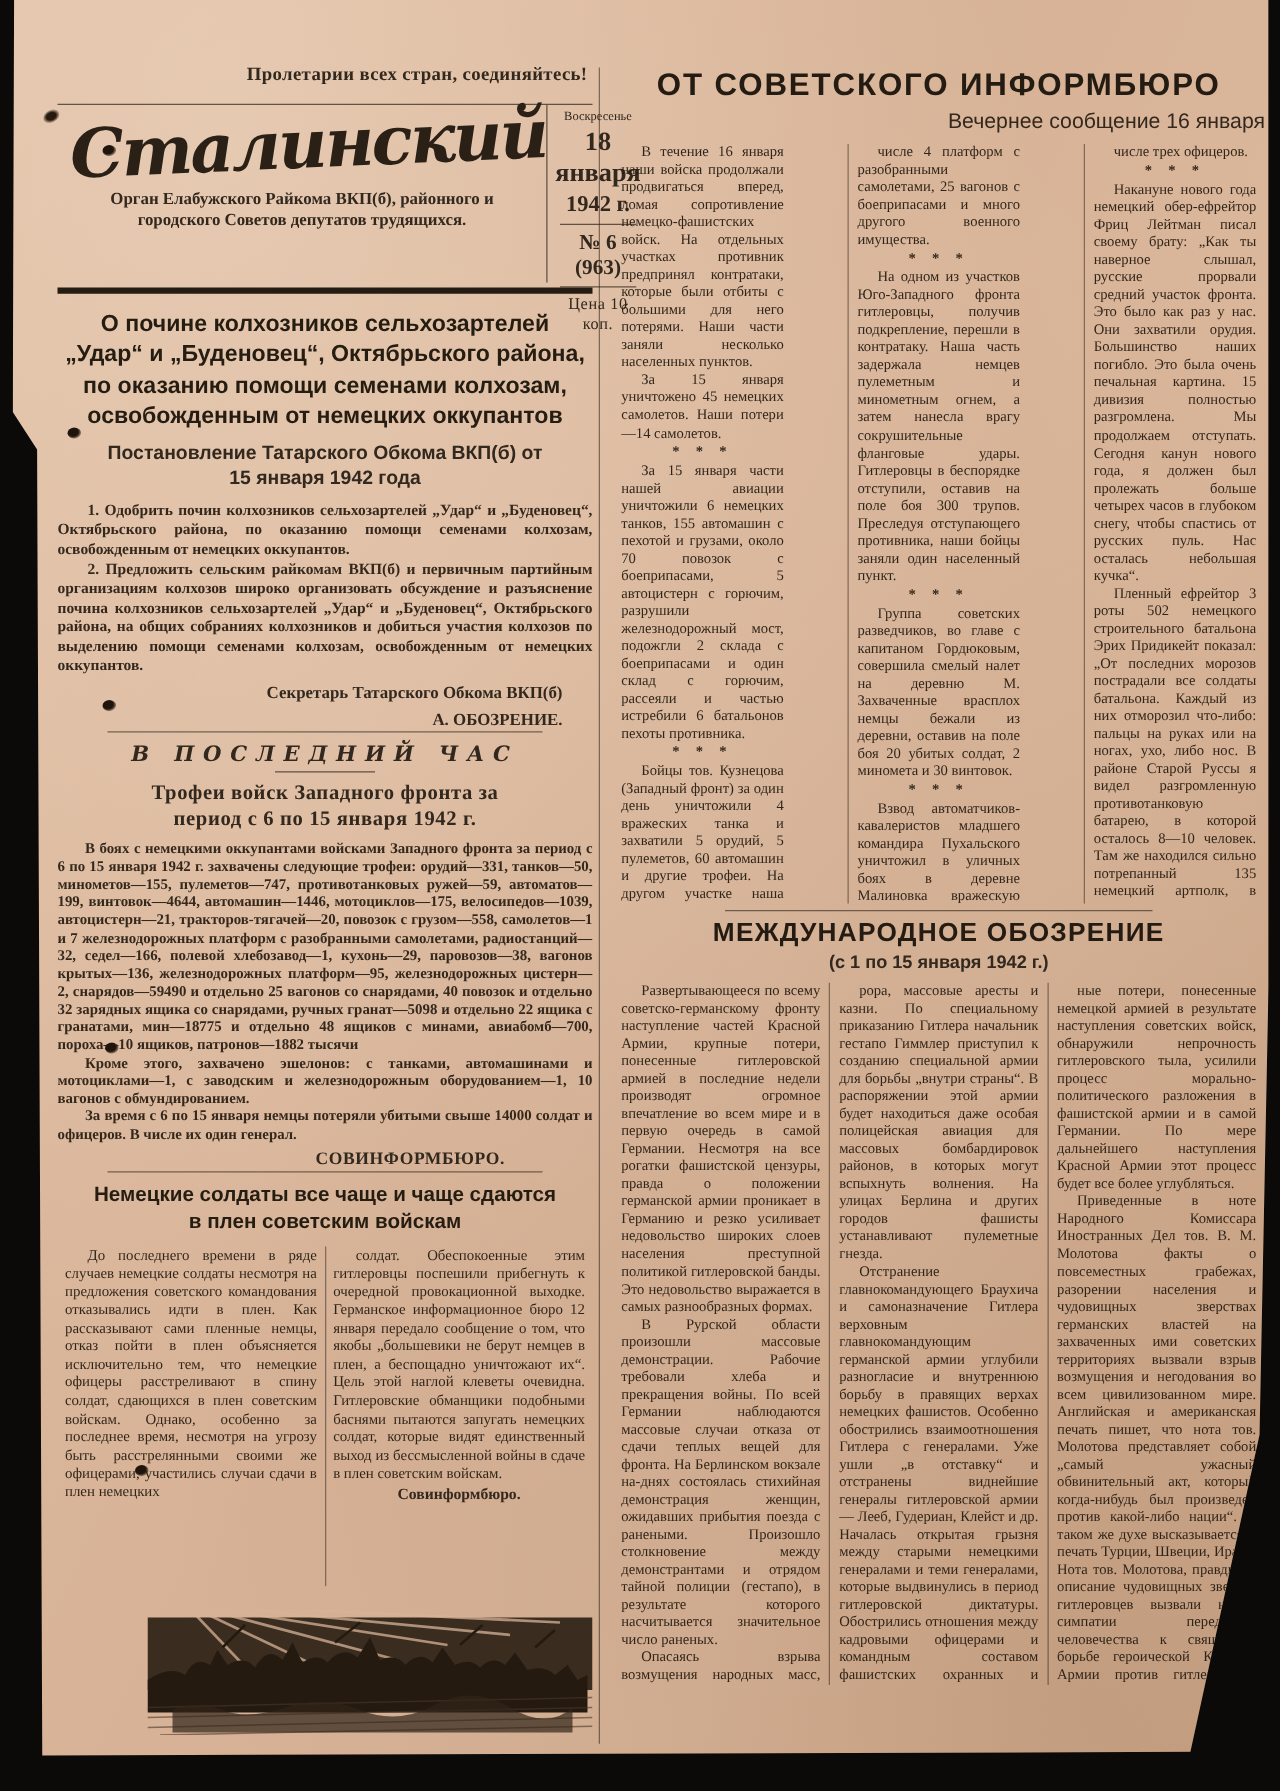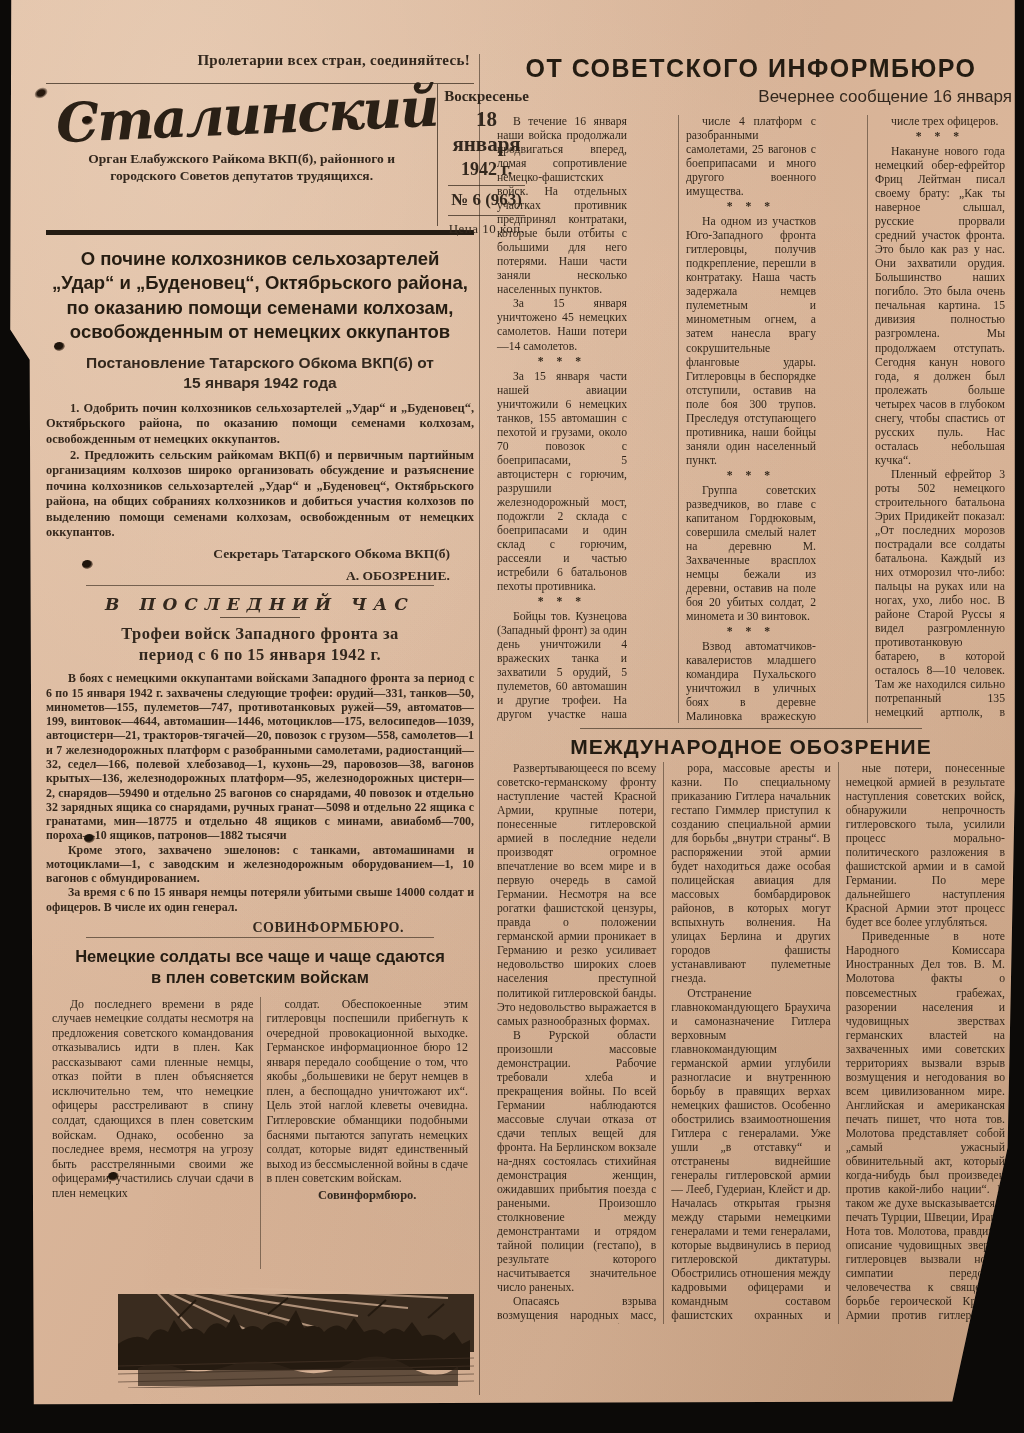--- a/index.html
+++ b/index.html
@@ -27,21 +27,21 @@
   .logoscript{font-family:"DejaVu Serif",serif;font-style:italic;font-weight:bold;font-size:54px;
       letter-spacing:-2px;color:#2a2016;transform:rotate(-2.5deg);margin:2px 0 0 10px;line-height:1;}
   .logoput{display:flex;align-items:center;margin:-12px 0 0 118px;color:#2a2016;}
   .putlines{display:inline-block;width:64px;height:8px;margin-right:8px;
       border-top:3px solid #2a2016;border-bottom:3px solid #2a2016;}
   .puttext{font-family:"DejaVu Serif",serif;font-style:italic;font-weight:bold;font-size:34px;
       letter-spacing:4px;line-height:1;}
   .organ{font-size:13.5px;font-weight:bold;text-align:center;line-height:1.28;max-width:320px;margin:8px auto 0;}
   .issuebox{width:118px;border-left:1px solid rgba(45,33,22,.7);text-align:center;
       padding:4px 2px 0 6px;display:flex;flex-direction:column;}
-  .iday{font-size:15px;font-weight:bold;}
+  .iday{font-size:10px;font-weight:normal;}
   .idate{font-size:21px;font-weight:bold;margin-top:2px;}
   .iyear{font-size:18px;font-weight:bold;margin:2px 0 5px;}
   .irule{border:0;border-top:1px solid rgba(45,33,22,.7);margin:0 4px;}
   .inum{font-size:17px;font-weight:bold;margin:4px 0 5px;}
   .iprice{font-size:13px;margin-top:5px;letter-spacing:.5px;}
   .blackbar{height:5px;background:#241c13;margin:4px 0 8px;}
 
   .decree{height:338px;overflow:hidden;}
   .decree-title{font-family:"Liberation Sans",sans-serif;font-weight:bold;font-size:18.5px;
       line-height:1.32;text-align:center;margin:4px 4px 8px;color:#261d12;}
@@ -216,20 +216,21 @@
             <p>Накануне нового года немецкий обер-ефрейтор Фриц Лейтман писал своему брату: „Как ты наверное слышал, русские прорвали средний участок фронта. Это было как раз у нас. Они захватили орудия. Большинство наших погибло. Это была очень печальная картина. 15 дивизия полностью разгромлена. Мы продолжаем отступать. Сегодня канун нового года, я должен был пролежать больше четырех часов в глубоком снегу, чтобы спастись от русских пуль. Нас осталась небольшая кучка“.</p>
             <p>Пленный ефрейтор 3 роты 502 немецкого строительного батальона Эрих Придикейт показал: „От последних морозов пострадали все солдаты батальона. Каждый из них отморозил что-либо: пальцы на руках или на ногах, ухо, либо нос. В районе Старой Руссы я видел разгромленную противотанковую батарею, в которой осталось 8—10 человек. Там же находился сильно потрепанный 135 немецкий артполк, в котором сохранилось лишь несколько орудий“.</p>
             <p class="stars">* * *</p>
             <p>Листопрокатчики кузнецкого завода с каждым днем увеличивают выпуск продукции. За вторую пятидневку января они дали тысячи тонн металла сверх задания. 9 января цех выполнил план на 138,5 процента, 10 января—на 149,7 процента.</p>
           </div>
       </div>
 
       <hr class="sect-rule">
 
       <div class="mo-title">МЕЖДУНАРОДНОЕ ОБОЗРЕНИЕ</div>
+      <div class="mo-sub">(с 1 по 15 января 1942 г.)</div>
 
       <div class="threecol mo-cols">
         <div class="col">
             <p>Развертывающееся по всему советско-германскому фронту наступление частей Красной Армии, крупные потери, понесенные гитлеровской армией в последние недели производят огромное впечатление во всем мире и в первую очередь в самой Германии. Несмотря на все рогатки фашистской цензуры, правда о положении германской армии проникает в Германию и резко усиливает недовольство широких слоев населения преступной политикой гитлеровской банды. Это недовольство выражается в самых разнообразных формах.</p>
             <p>В Рурской области произошли массовые демонстрации. Рабочие требовали хлеба и прекращения войны. По всей Германии наблюдаются массовые случаи отказа от сдачи теплых вещей для фронта. На Берлинском вокзале на-днях состоялась стихийная демонстрация женщин, ожидавших прибытия поезда с ранеными. Произошло столкновение между демонстрантами и отрядом тайной полиции (гестапо), в результате которого насчитывается значительное число раненых.</p>
             <p>Опасаясь взрыва возмущения народных масс, гитлеровские разбойники развернули новую волну тер-</p>
           </div>
         <div class="col">
             <p>рора, массовые аресты и казни. По специальному приказанию Гитлера начальник гестапо Гиммлер приступил к созданию специальной армии для борьбы „внутри страны“. В распоряжении этой армии будет находиться даже особая полицейская авиация для массовых бомбардировок районов, в которых могут вспыхнуть волнения. На улицах Берлина и других городов фашисты устанавливают пулеметные гнезда.</p>
             <p>Отстранение главнокомандующего Браухича и самоназначение Гитлера верховным главнокомандующим германской армии углубили разногласие и внутреннюю борьбу в правящих верхах немецких фашистов. Особенно обострились взаимоотношения Гитлера с генералами. Уже ушли „в отставку“ и отстранены виднейшие генералы гитлеровской армии — Лееб, Гудериан, Клейст и др. Началась открытая грызня между старыми немецкими генералами и теми генералами, которые выдвинулись в период гитлеровской диктатуры. Обострились отношения между кадровыми офицерами и командным составом фашистских охранных и штурмовых отрядов.</p>

